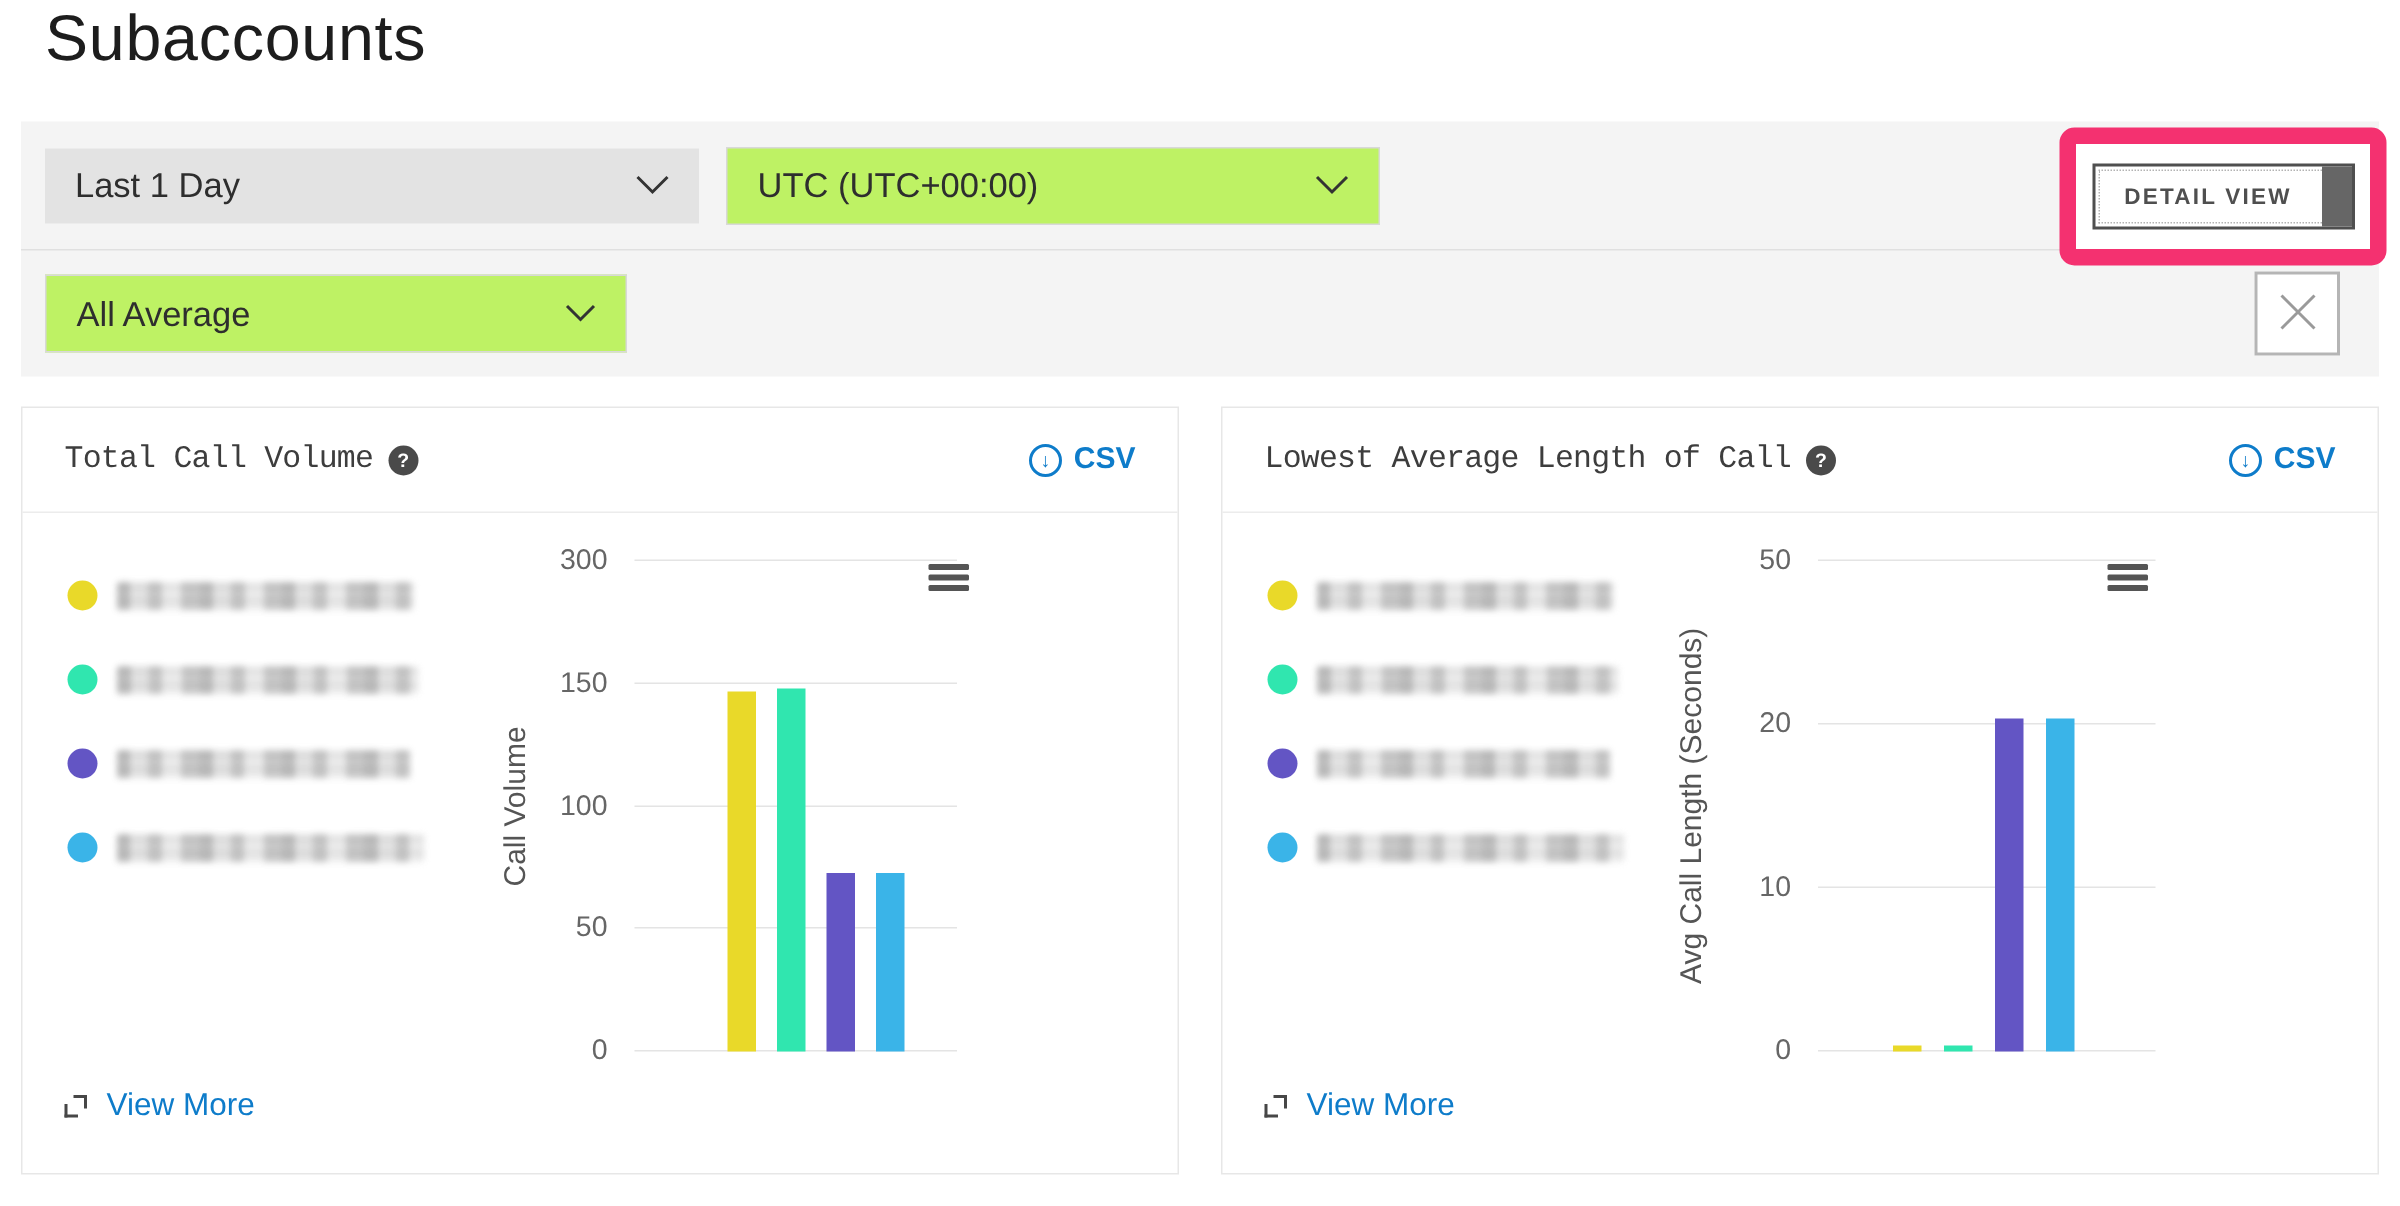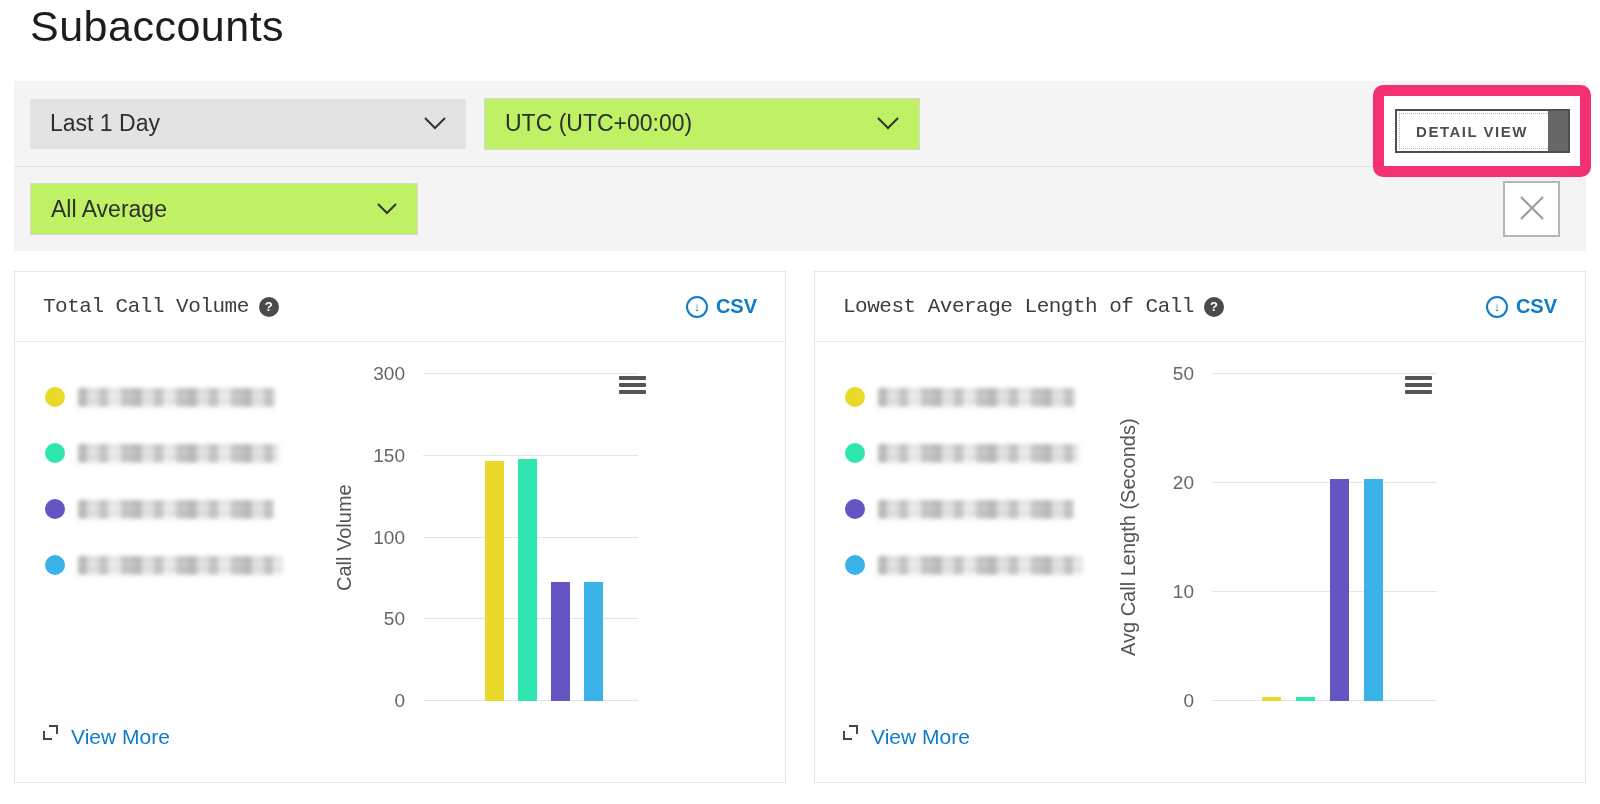--- a/index.html
+++ b/index.html
@@ -119,21 +119,21 @@
     font-size:20px; color:#555;
   }
   .card1 .ylabel { left:318px; }
   .card2 .ylabel { left:302px; }
   .hamburger { position:absolute; top:2px; display:flex; flex-direction:column; gap:3px; cursor:pointer; }
   .card1 .hamburger { left:196px; }
   .card2 .hamburger { left:193px; }
   .hamburger i { display:block; width:27px; height:4px; background:#555; border-radius:1px; }
   
   .view-more {
-    position:absolute; left:28px; bottom:33px; display:flex; align-items:flex-start;
+    position:absolute; left:28px; bottom:33px; display:flex; align-items:center;
     gap:13px; color:#0E7CCA; font-size:21px; cursor:pointer; text-decoration:none;
   }
   .vm-icon { position:relative; width:15px; height:15px; display:inline-block; }
   .vm-icon::before {
     content:""; position:absolute; left:0; bottom:0; width:7px; height:7px;
     border-left:2px solid #474747; border-bottom:2px solid #474747;
   }
   .vm-icon::after {
     content:""; position:absolute; right:0; top:0; width:7px; height:7px;
     border-right:2px solid #474747; border-top:2px solid #474747;

